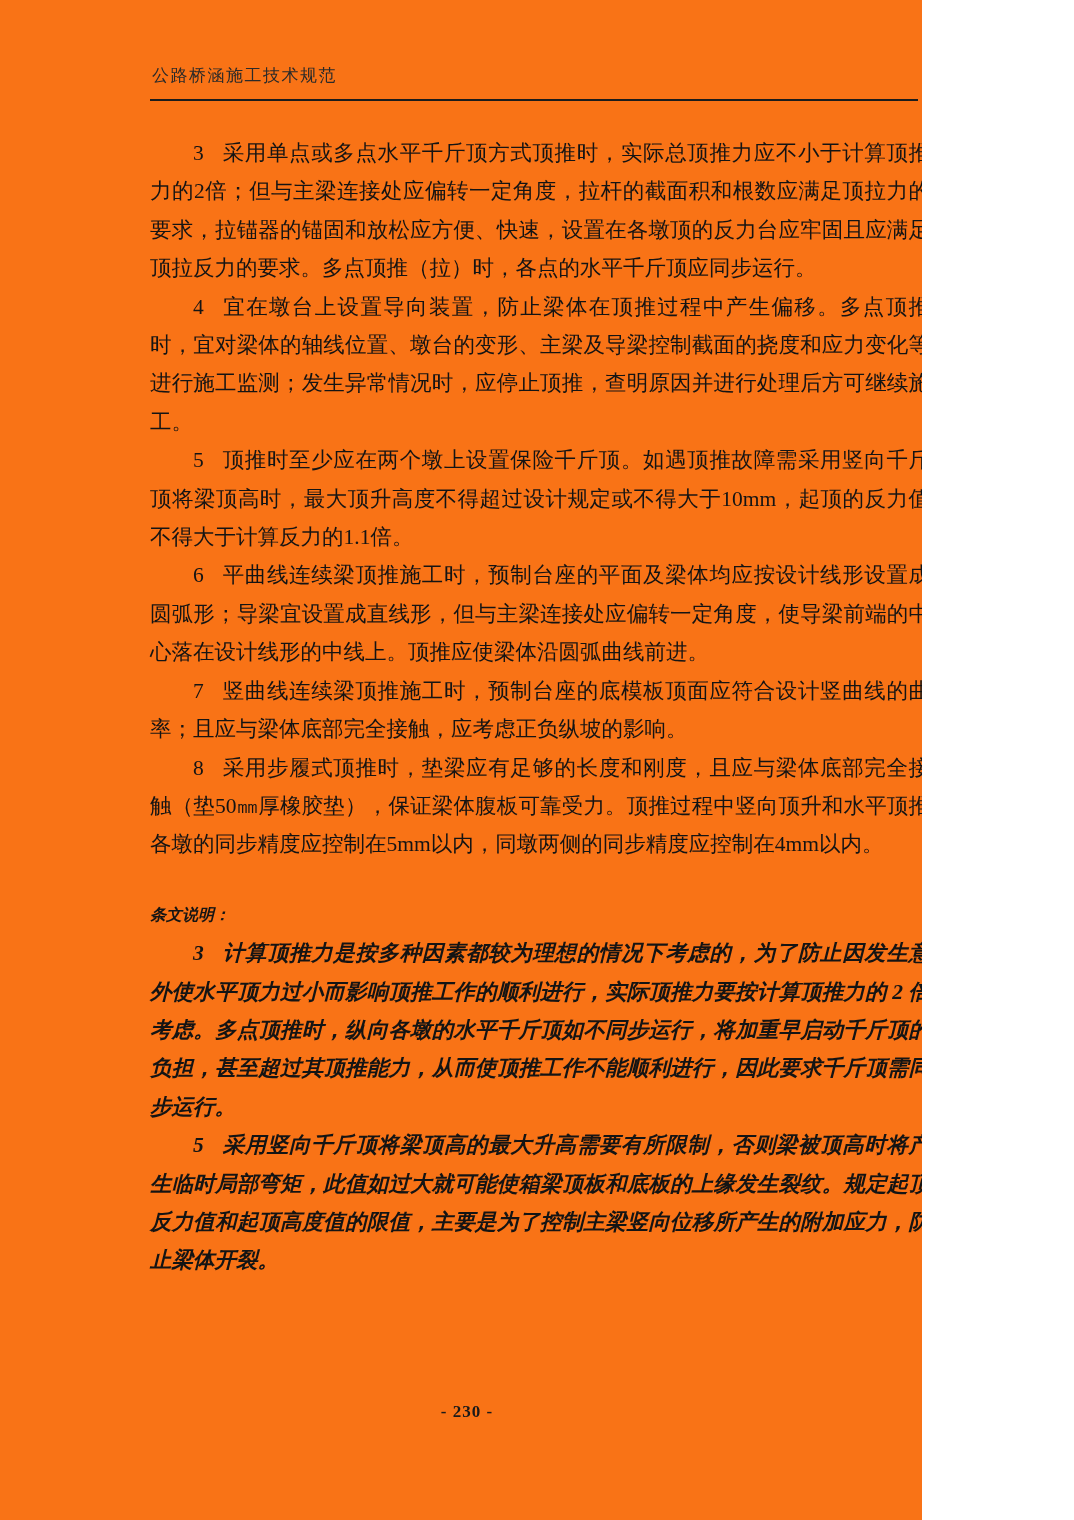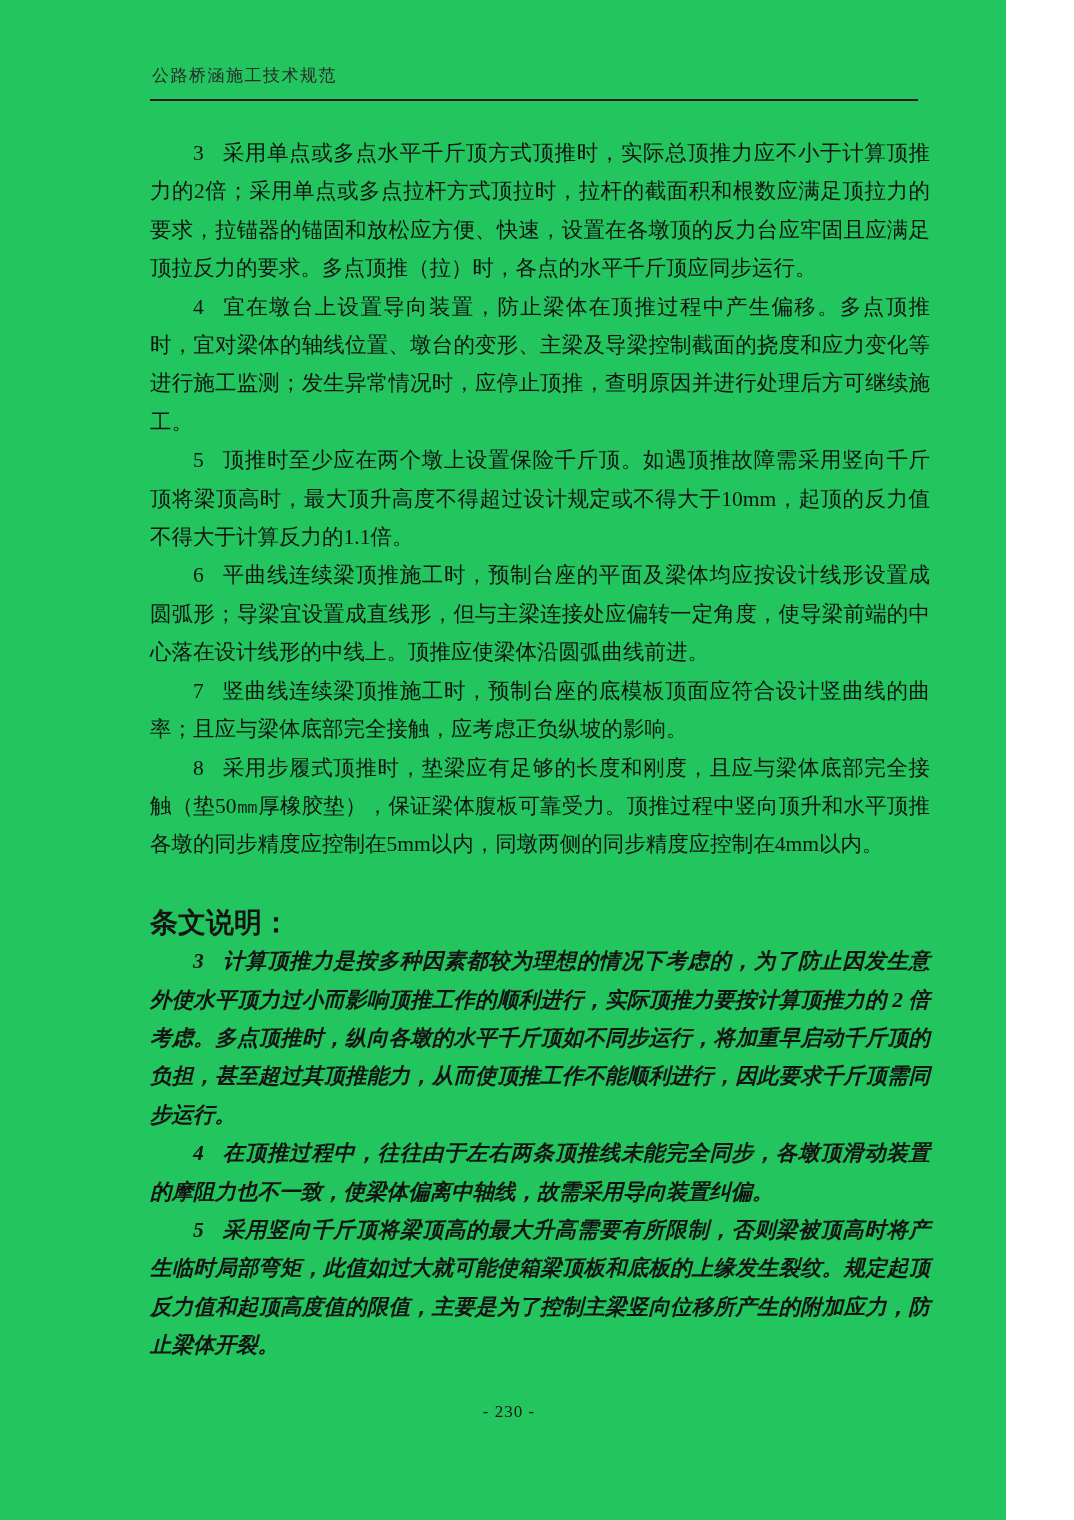--- a/index.html
+++ b/index.html
@@ -1,20 +1,20 @@
 <!DOCTYPE html>
 <html><head>
 <meta charset="utf-8">
 <style>
   html, body { margin: 0; padding: 0; background: #ffffff; }
   .page {
     position: relative;
-    width: 1006px;
+    width: 922px;
     height: 1520px;
-    background: #22c55e;
+    background: #f97316;
     font-family: "Liberation Serif", "DejaVu Serif", serif;
     color: #111111;
     overflow: hidden;
   }
   .header-title {
     position: absolute;
     left: 152px;
     top: 64px;
     font-size: 17px;
     letter-spacing: 1.5px;
@@ -38,65 +38,66 @@
     line-height: 38.4px;
     text-align: justify;
     color: #141414;
   }
   p.clause, p.commentary-item {
     margin: 0;
     text-indent: 2em;
   }
   .clause-num { padding-right: 0.85em; }
   .commentary-heading {
-    margin: 40px 0 0 0;
-    font-size: 28px;
+    margin: 32px 0 0 0;
+    font-size: 16px;
     line-height: 38.4px;
     font-weight: 700;
+    font-style: italic;
     text-indent: 0;
   }
   p.commentary-item { font-style: italic; font-weight: bold; }
   .page-number {
     position: absolute;
     left: 12px;
     right: 0;
     top: 1402px;
     text-align: center;
     font-size: 17px;
     letter-spacing: 1px;
     color: #1a1a1a;
+    font-weight: bold;
   }
 </style>
 </head>
 <body>
 
 <div class="page">
 
   <div class="header-title">公路桥涵施工技术规范</div>
   <div class="header-rule"></div>
 
   <div class="text-block">
 
-    <p class="clause"><span class="clause-num">3</span><span>采用单点或多点水平千斤顶方式顶推时，实际总顶推力应不小于计算顶推力的2倍；采用单点或多点拉杆方式顶拉时，拉杆的截面积和根数应满足顶拉力的要求，拉锚器的锚固和放松应方便、快速，设置在各墩顶的反力台应牢固且应满足顶拉反力的要求。多点顶推（拉）时，各点的水平千斤顶应同步运行。</span></p>
+    <p class="clause"><span class="clause-num">3</span><span>采用单点或多点水平千斤顶方式顶推时，实际总顶推力应不小于计算顶推力的2倍；但与主梁连接处应偏转一定角度，拉杆的截面积和根数应满足顶拉力的要求，拉锚器的锚固和放松应方便、快速，设置在各墩顶的反力台应牢固且应满足顶拉反力的要求。多点顶推（拉）时，各点的水平千斤顶应同步运行。</span></p>
 
     <p class="clause"><span class="clause-num">4</span><span>宜在墩台上设置导向装置，防止梁体在顶推过程中产生偏移。多点顶推时，宜对梁体的轴线位置、墩台的变形、主梁及导梁控制截面的挠度和应力变化等进行施工监测；发生异常情况时，应停止顶推，查明原因并进行处理后方可继续施工。</span></p>
 
     <p class="clause"><span class="clause-num">5</span><span>顶推时至少应在两个墩上设置保险千斤顶。如遇顶推故障需采用竖向千斤顶将梁顶高时，最大顶升高度不得超过设计规定或不得大于10mm，起顶的反力值不得大于计算反力的1.1倍。</span></p>
 
     <p class="clause"><span class="clause-num">6</span><span>平曲线连续梁顶推施工时，预制台座的平面及梁体均应按设计线形设置成圆弧形；导梁宜设置成直线形，但与主梁连接处应偏转一定角度，使导梁前端的中心落在设计线形的中线上。顶推应使梁体沿圆弧曲线前进。</span></p>
 
     <p class="clause"><span class="clause-num">7</span><span>竖曲线连续梁顶推施工时，预制台座的底模板顶面应符合设计竖曲线的曲率；且应与梁体底部完全接触，应考虑正负纵坡的影响。</span></p>
 
     <p class="clause"><span class="clause-num">8</span><span>采用步履式顶推时，垫梁应有足够的长度和刚度，且应与梁体底部完全接触（垫50㎜厚橡胶垫），保证梁体腹板可靠受力。顶推过程中竖向顶升和水平顶推各墩的同步精度应控制在5mm以内，同墩两侧的同步精度应控制在4mm以内。</span></p>
 
     <h2 class="commentary-heading">条文说明：</h2>
 
     <p class="commentary-item"><span class="clause-num">3</span><span>计算顶推力是按多种因素都较为理想的情况下考虑的，为了防止因发生意外使水平顶力过小而影响顶推工作的顺利进行，实际顶推力要按计算顶推力的 2 倍考虑。多点顶推时，纵向各墩的水平千斤顶如不同步运行，将加重早启动千斤顶的负担，甚至超过其顶推能力，从而使顶推工作不能顺利进行，因此要求千斤顶需同步运行。</span></p>
 
-    <p class="commentary-item"><span class="clause-num">4</span><span>在顶推过程中，往往由于左右两条顶推线未能完全同步，各墩顶滑动装置的摩阻力也不一致，使梁体偏离中轴线，故需采用导向装置纠偏。</span></p>
 
     <p class="commentary-item"><span class="clause-num">5</span><span>采用竖向千斤顶将梁顶高的最大升高需要有所限制，否则梁被顶高时将产生临时局部弯矩，此值如过大就可能使箱梁顶板和底板的上缘发生裂纹。规定起顶反力值和起顶高度值的限值，主要是为了控制主梁竖向位移所产生的附加应力，防止梁体开裂。</span></p>
 
 
   </div>
 
   <div class="page-number">- 230 -</div>
 
 </div>
 

